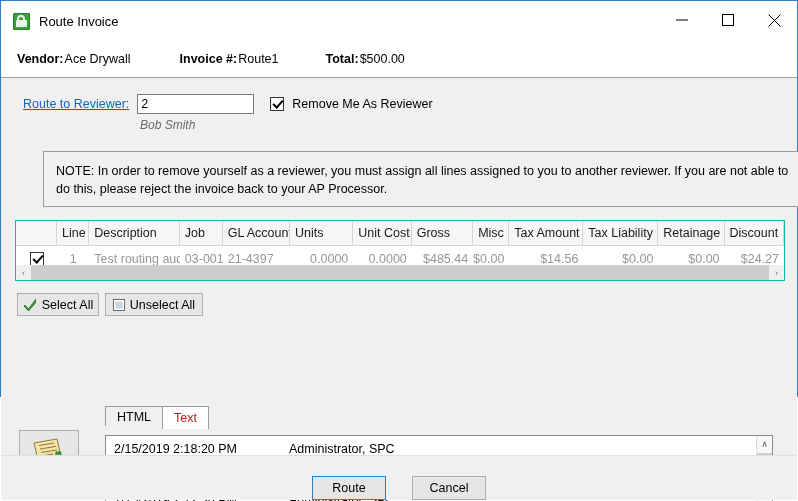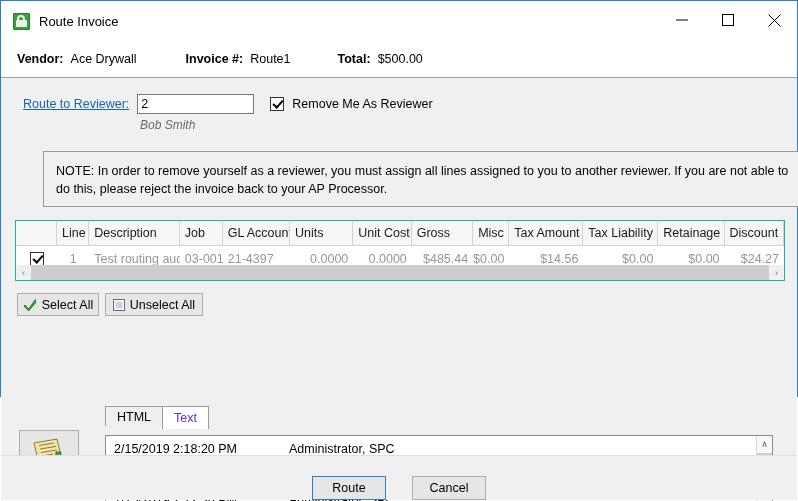--- a/index.html
+++ b/index.html
@@ -75,21 +75,21 @@
     height: 37px;
     background: #ffffff;
     border-bottom: 1px solid #a0a0a0;
     display: flex;
     align-items: center;
     font-size: 12.5px;
     color: #000;
     box-sizing: border-box;
   }
   .lbl-b { font-weight: bold; }
-  .fld { margin-left: 7px; }
+  .fld { margin-left: 1px; }
   #vendor-label { margin-left: 16px; }
   #invoice-label { margin-left: 49px; }
   #total-label { margin-left: 47px; }
 
   
   #body {
     position: relative;
     background: #f0f0f0;
     height: 422px;
   }
@@ -261,21 +261,21 @@
     font-size: 12.5px; color: #000;
     display: flex; align-items: center; justify-content: center;
     padding: 0 11px;
     margin-right: -1px;
     position: relative;
   }
   .tab.active {
     background: #ffffff;
     height: 23px;
     z-index: 3;
-    color: #6d28d9;
+    color: #b91c1c;
   }
 
   
   #notes-area {
     position: absolute; left: 104px; top: 357px;
     width: 668px; height: 81px;
     box-sizing: border-box;
     border: 1px solid #8c8c8c;
     background: #ffffff;
     overflow: hidden;

